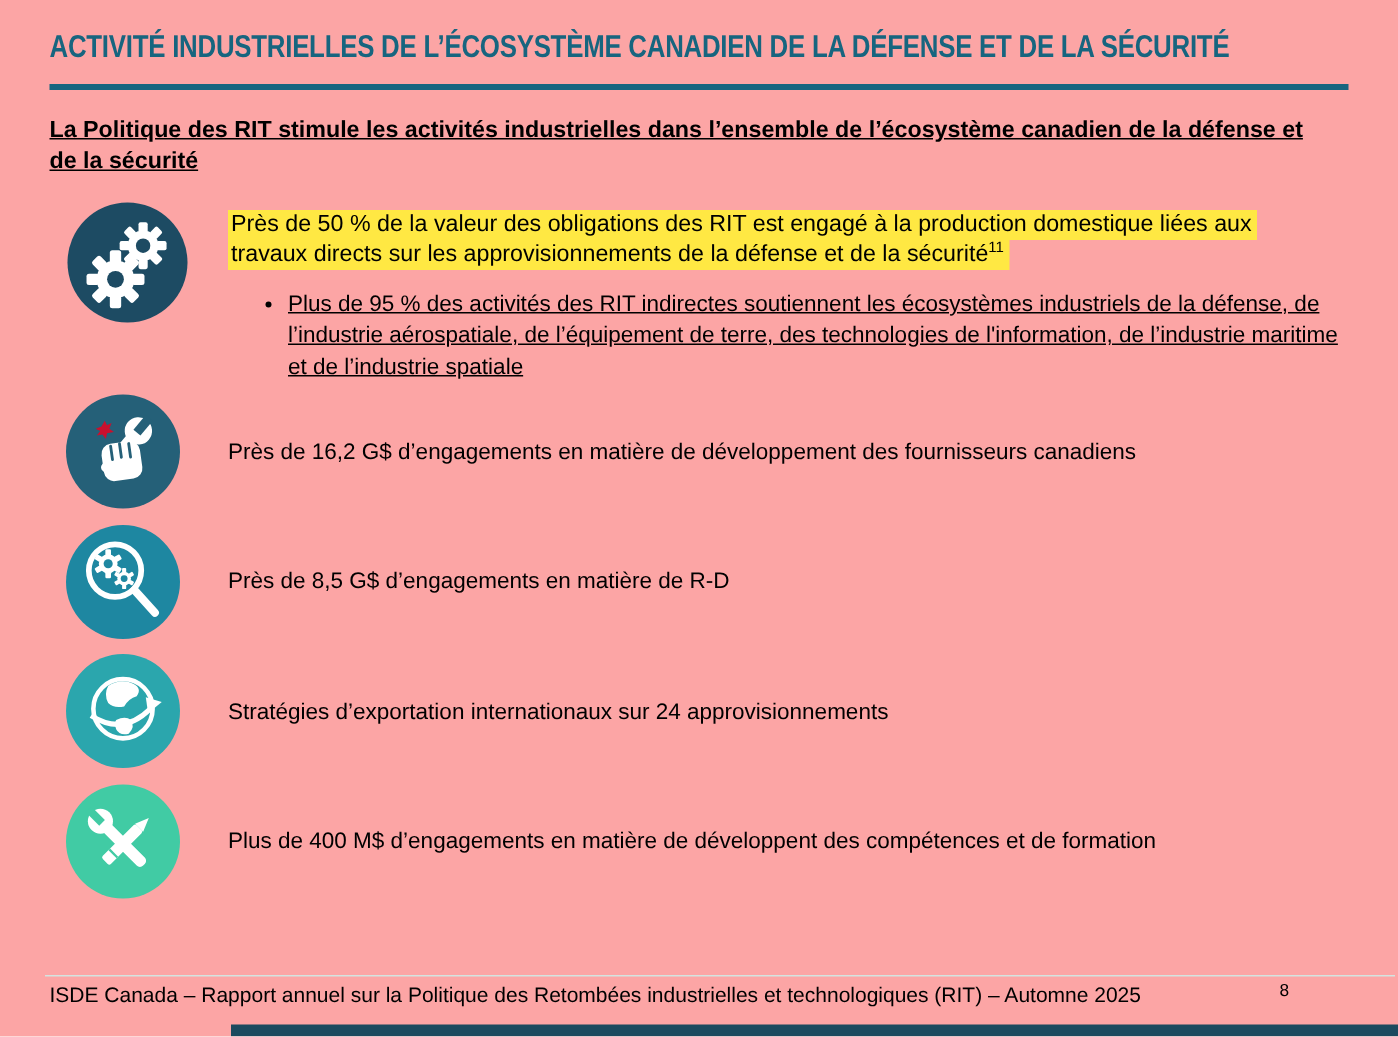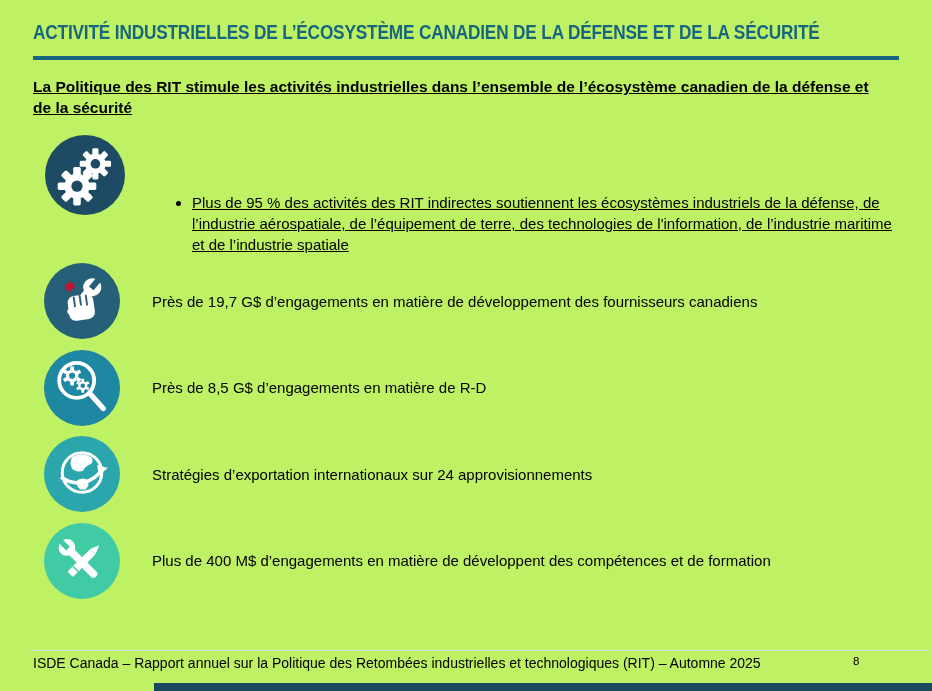--- a/index.html
+++ b/index.html
@@ -1,19 +1,19 @@
 <!DOCTYPE html>
 <html><head>
 <meta charset="utf-8">
 <style>
   html,body{margin:0;padding:0;background:#fff;}
   .slide{
     position:relative;
     width:932px;height:691px;
-    background:#bef264;
+    background:#fca5a5;
     font-family:"Liberation Sans", sans-serif;
     color:#000;
     overflow:hidden;
   }
   
   .page-title{
     position:absolute;left:33px;top:20px;margin:0;
     font-size:21px;font-weight:bold;color:#17657F;
     white-space:nowrap;
   }
@@ -126,20 +126,21 @@
           <rect x="-4.5" y="-23" width="9" height="10" rx="2" transform="rotate(180)"></rect>
           <rect x="-4.5" y="-23" width="9" height="10" rx="2" transform="rotate(225)"></rect>
           <rect x="-4.5" y="-23" width="9" height="10" rx="2" transform="rotate(270)"></rect>
           <rect x="-4.5" y="-23" width="9" height="10" rx="2" transform="rotate(315)"></rect>
         </g>
       </g>
       <circle cx="40" cy="64" r="7" fill="var(--bg)"></circle>
     </svg>
   </div>
 
+  <p class="feature-text"><span class="hl"><span>Près de 50 % de la valeur des obligations des RIT est engagé à la production domestique liées aux travaux directs sur les approvisionnements de la défense et de la sécurité</span><sup>11</sup></span></p>
 
   <ul class="feature-bullet">
     <li>Plus de 95 % des activités des RIT indirectes soutiennent les écosystèmes industriels de la défense, de l’industrie aérospatiale, de l’équipement de terre, des technologies de l'information, de l’industrie maritime et de l’industrie spatiale</li>
   </ul>
 
   <div class="icon-circle" id="ic-fist">
     <svg viewBox="0 0 100 100" aria-hidden="true">
       <g transform="translate(50,48) rotate(40)">
         <rect x="-5.5" y="-16" width="11" height="42" rx="4" fill="#fff"></rect>
         <circle cx="0" cy="-21" r="12" fill="#fff"></circle>
@@ -149,21 +150,21 @@
         <rect x="32" y="42" width="34" height="33" rx="9" fill="#fff"></rect>
         <g stroke="var(--bg)" stroke-width="2.5" stroke-linecap="round">
           <line x1="41" y1="44" x2="41" y2="56"></line>
           <line x1="49" y1="43" x2="49" y2="55"></line>
           <line x1="57" y1="44" x2="57" y2="56"></line>
         </g>
       </g>
       <polygon fill="#C8102E" points="31,28 34,23 36,27 40,25 38,30 42,33 36,34 35,39 32,35 27,36 30,32 26,30"></polygon>
     </svg>
   </div>
-  <p class="row-text" id="row-text-0">Près de 19,7 G$ d’engagements en matière de développement des fournisseurs canadiens</p>
+  <p class="row-text" id="row-text-0">Près de 16,2 G$ d’engagements en matière de développement des fournisseurs canadiens</p>
 
   <div class="icon-circle" id="ic-magnifier">
     <svg viewBox="0 0 100 100" aria-hidden="true">
       <circle cx="43" cy="40" r="23" fill="none" stroke="#fff" stroke-width="5"></circle>
       <line x1="60" y1="57" x2="78" y2="77" stroke="#fff" stroke-width="7" stroke-linecap="round"></line>
       <g transform="translate(37,34) scale(0.55)" fill="#fff">
         <circle r="15"></circle>
         <g>
           <rect x="-4.5" y="-23" width="9" height="10" rx="2"></rect>
           <rect x="-4.5" y="-23" width="9" height="10" rx="2" transform="rotate(60)"></rect>

